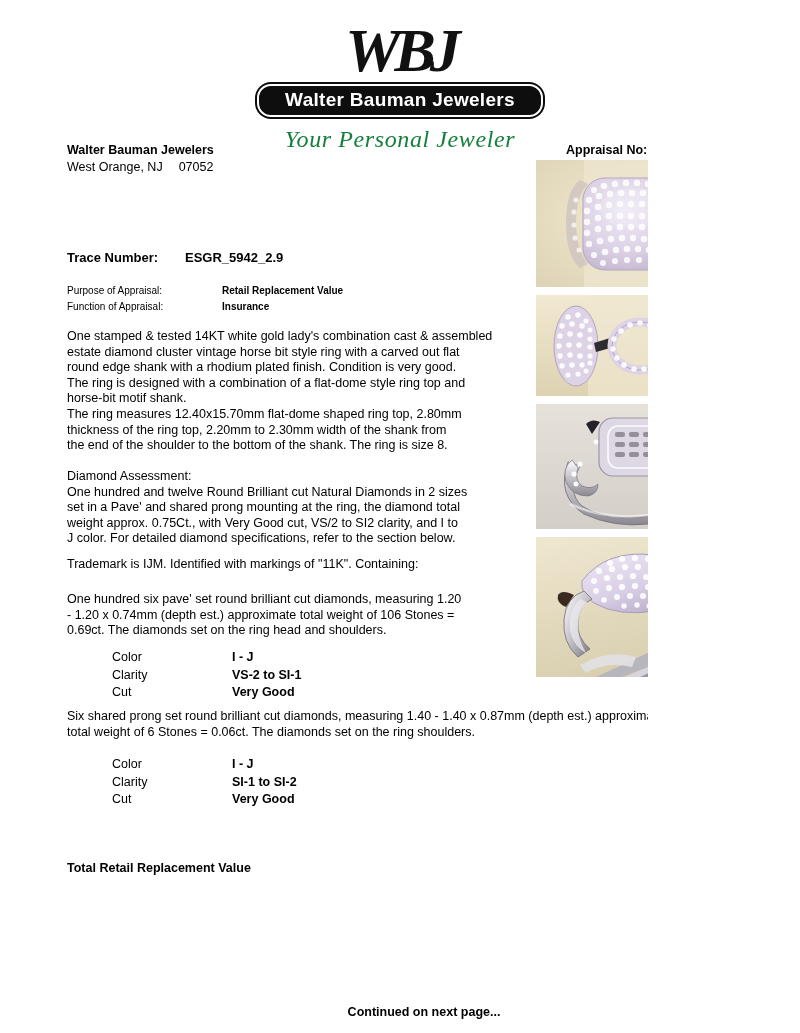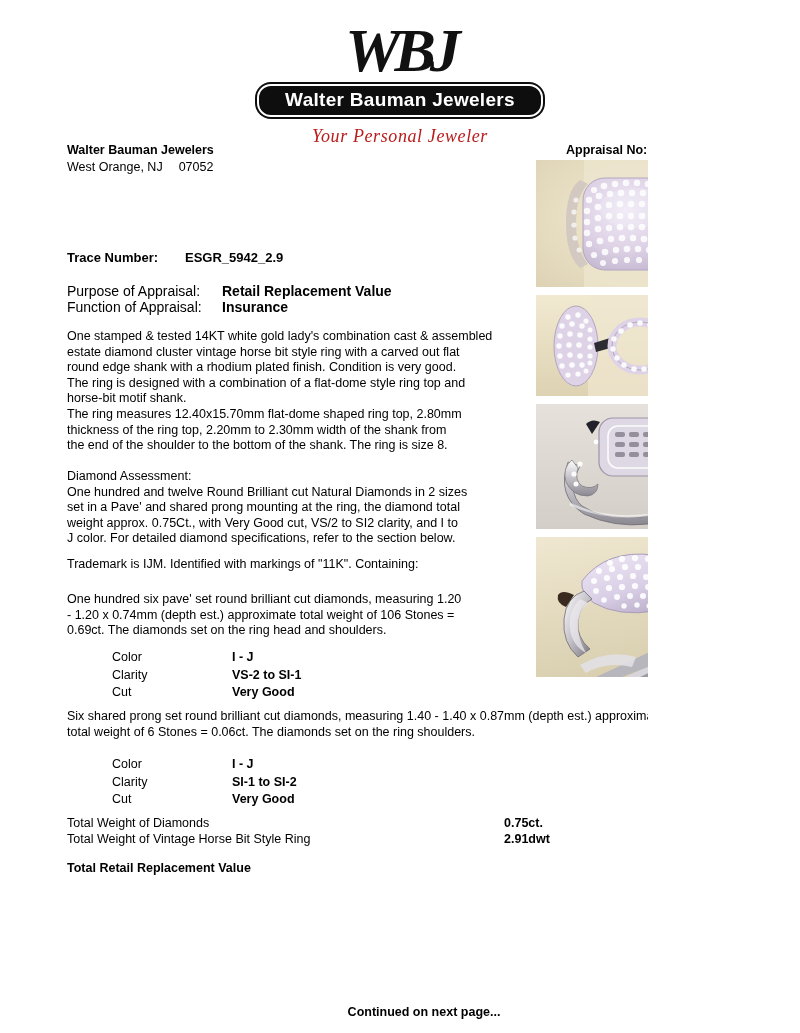--- a/index.html
+++ b/index.html
@@ -48,22 +48,22 @@
     font-weight: bold;
     letter-spacing: 0.3px;
     line-height: 22px;
     border: 2px solid #ffffff;
     box-shadow: 0 0 0 2px #0e0e0e;
     margin-top: 2px;
   }
   .logo-tag {
     font-family: "Liberation Serif", serif;
     font-style: italic;
-    font-size: 18px;
-    color: #b91c1c;
+    font-size: 24px;
+    color: #15803d;
     margin-top: 9px;
     letter-spacing: 0.6px;
   }
 
   
   .col-left {
     position: absolute;
     left: 67px;
     top: 142px;
     width: 452px;
@@ -100,21 +100,21 @@
     top: 250px;
     font-size: 13px;
     font-weight: bold;
   }
   .trace-row .lbl { display: inline-block; width: 118px; }
 
   .purpose-block {
     position: absolute;
     left: 67px;
     top: 283px;
-    font-size: 14px;
+    font-size: 10px;
     line-height: 16px;
   }
   .purpose-block .lbl {
     display: inline-block;
     width: 155px;
   }
   .purpose-block .val { font-weight: bold; }
 
   .para {
     font-size: 12.5px;
@@ -268,30 +268,20 @@
         <td class="k">Clarity</td>
         <td class="v">SI-1 to SI-2</td>
       </tr>
       <tr>
         <td class="k">Cut</td>
         <td class="v">Very Good</td>
       </tr>
     </tbody>
   </table>
 
-  <div class="totals">
-    <div class="totals-row">
-      <span>Total Weight of Diamonds</span>
-      <span class="val">0.75ct.</span>
-    </div>
-    <div class="totals-row">
-      <span>Total Weight of Vintage Horse Bit Style Ring</span>
-      <span class="val">2.91dwt</span>
-    </div>
-  </div>
 
   <div class="grand">
     <span>Total Retail Replacement Value</span>
     <span class="cur">$</span>
     <span class="amt">3600.00</span>
   </div>
 
   <div class="footer">Continued on next page...</div>
 
   <div class="photo" style="top:160px; height:127px;">

